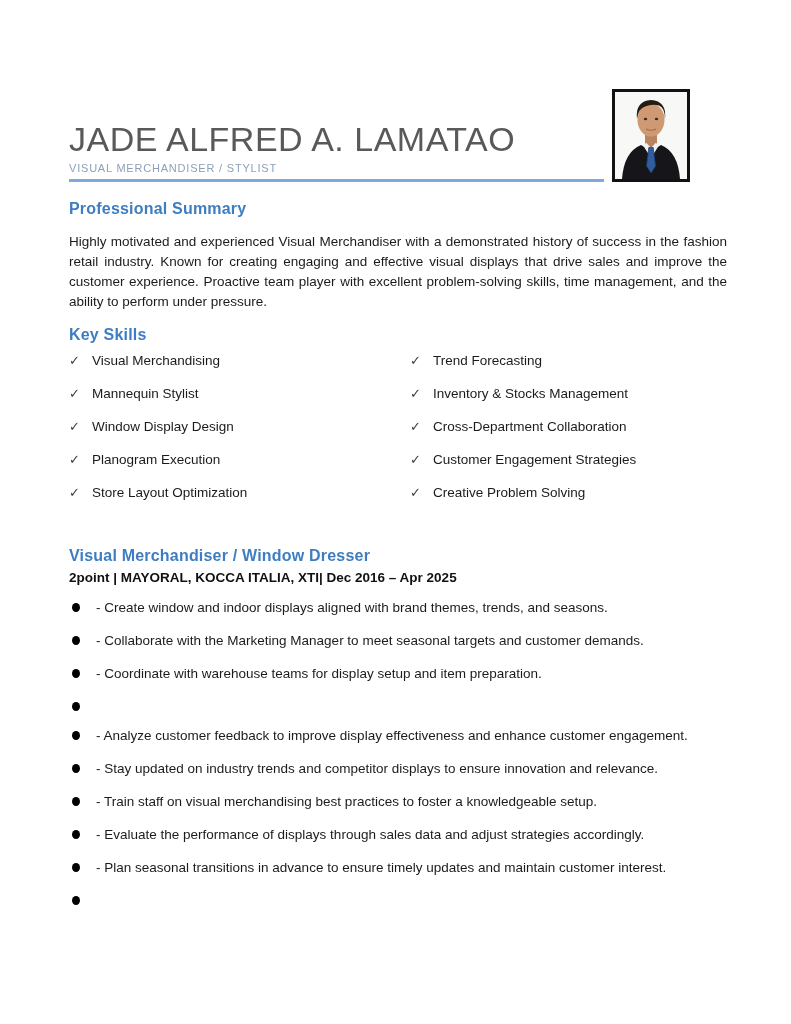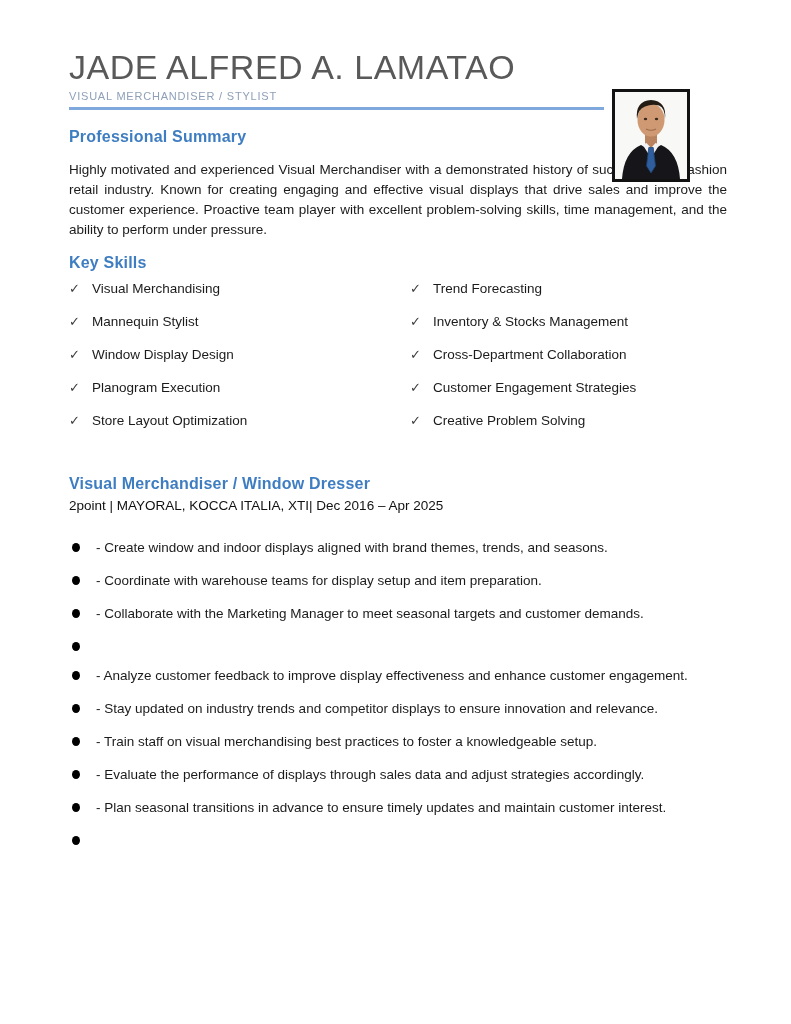--- a/index.html
+++ b/index.html
@@ -7,21 +7,21 @@
   .page {
     position: relative;
     width: 791px;
     height: 1024px;
     margin: 0 auto;
     background: #ffffff;
     font-family: "Liberation Sans", sans-serif;
     color: #1b1b1b;
     overflow: hidden;
   }
-  .content { padding: 48px 64px 0 69px; }
+  .content { padding: 120px 64px 0 69px; }
 
   
   h1.name {
     font-size: 34px;
     font-weight: normal;
     letter-spacing: 0.5px;
     color: #595959;
     line-height: 1.12;
   }
   .subtitle {
@@ -92,26 +92,26 @@
     margin-right: 9px;
     font-size: 13px;
     color: #3c3c3c;
     flex: 0 0 auto;
   }
 
   
   .exp-meta {
     margin-top: 5px;
     font-size: 13.5px;
-    font-weight: normal;
+    font-weight: bold;
     color: #111;
   }
   ul.bullets {
     list-style: none;
-    margin-top: 26px;
+    margin-top: 14px;
   }
   ul.bullets li {
     display: flex;
     align-items: flex-start;
     margin-bottom: 16px;
     font-size: 13.5px;
     line-height: 17px;
   }
   .dot {
     flex: 0 0 auto;
@@ -200,25 +200,25 @@
     <h2 class="section h-exp">Visual Merchandiser / Window Dresser</h2>
     <div class="exp-meta">2point | MAYORAL, KOCCA ITALIA, XTI| Dec 2016 – Apr 2025</div>
 
     <ul class="bullets">
       <li>
           <span class="dot"></span>
           <span>- Create window and indoor displays aligned with brand themes, trends, and seasons.</span>
         </li>
       <li>
           <span class="dot"></span>
+          <span>- Collaborate with the Marketing Manager to meet seasonal targets and customer demands.</span>
+        </li>
+      <li>
+          <span class="dot"></span>
           <span>- Coordinate with warehouse teams for display setup and item preparation.</span>
-        </li>
-      <li>
-          <span class="dot"></span>
-          <span>- Collaborate with the Marketing Manager to meet seasonal targets and customer demands.</span>
         </li>
       <li>
           <span class="dot"></span>
         </li>
       <li>
           <span class="dot"></span>
           <span>- Analyze customer feedback to improve display effectiveness and enhance customer engagement.</span>
         </li>
       <li>
           <span class="dot"></span>

